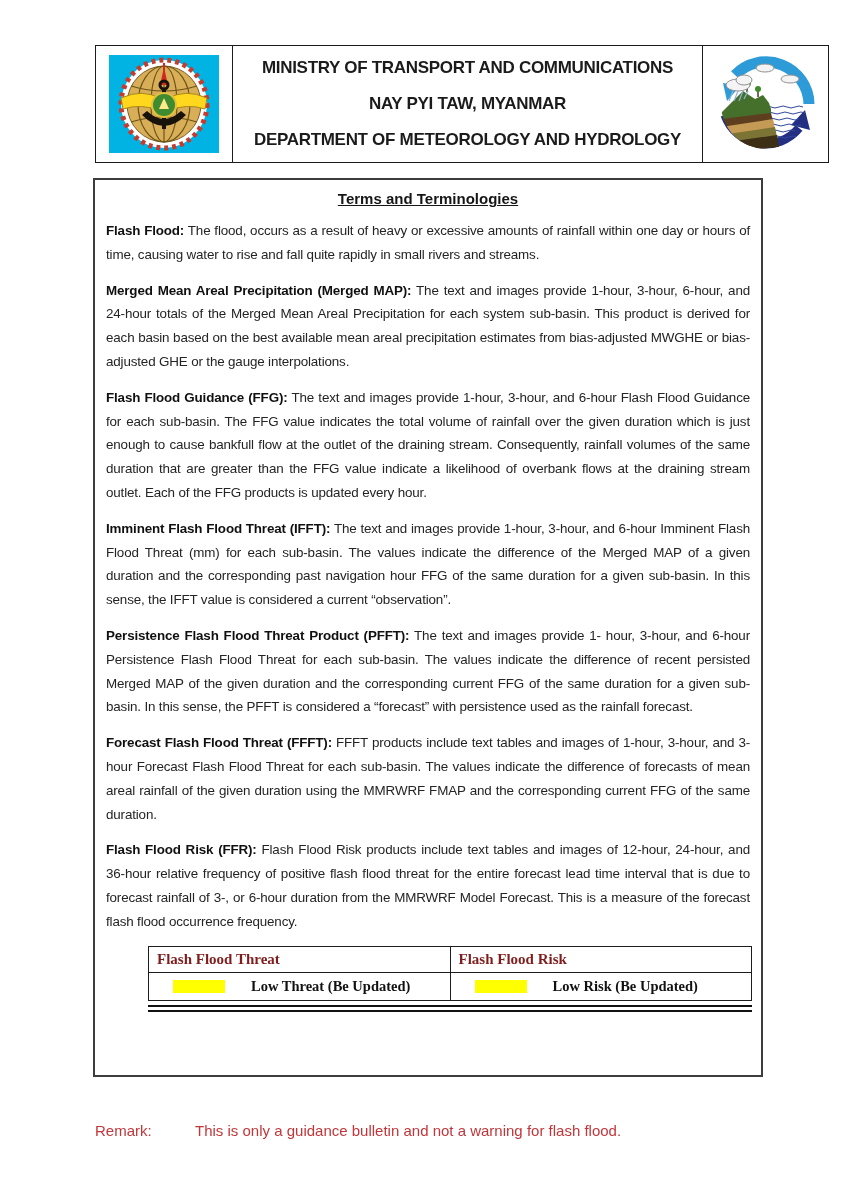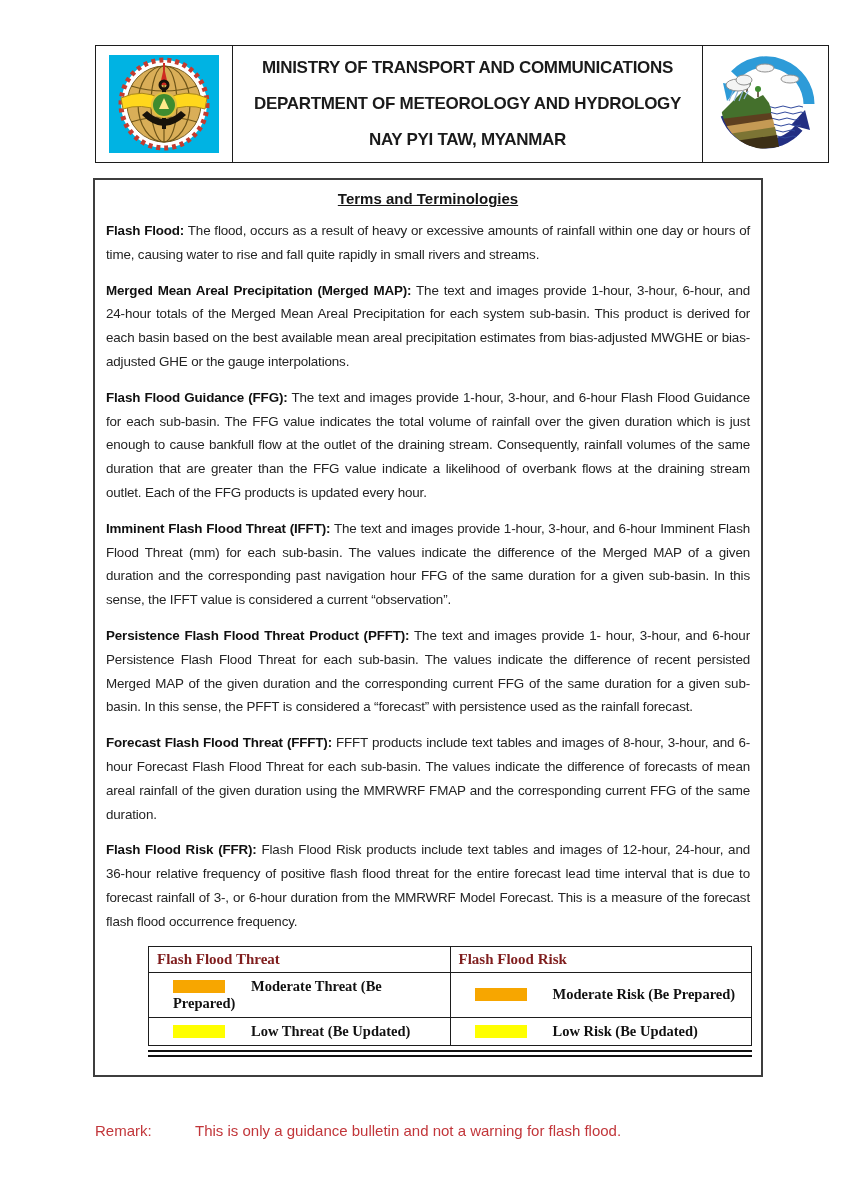--- a/index.html
+++ b/index.html
@@ -79,22 +79,22 @@
         <path d="M33,60 Q55,82 77,60 L72,56 Q55,72 38,56 Z" fill="#17120a"></path>
         <path d="M12,43 Q34,33 52,44 L52,56 Q32,48 14,54 Z" fill="#ffd71c" stroke="#a8861a" stroke-width="1"></path>
         <path d="M98,43 Q76,33 58,44 L58,56 Q78,48 96,54 Z" fill="#ffd71c" stroke="#a8861a" stroke-width="1"></path>
         <circle cx="55" cy="50" r="12" fill="#3e8c2f" stroke="#e3c13d" stroke-width="2"></circle>
         <path d="M55,43 L50,54 H60 Z" fill="#ffe98a"></path>
       </svg>
     </div>
 
     <div class="title-cell">
       <div>MINISTRY OF TRANSPORT AND COMMUNICATIONS</div>
+      <div>NAY PYI TAW, MYANMAR</div>
       <div>DEPARTMENT OF METEOROLOGY AND HYDROLOGY</div>
-      <div>NAY PYI TAW, MYANMAR</div>
     </div>
 
     <div class="logo-cell-right">
 
       <svg width="106" height="98" viewBox="0 0 106 98">
         <defs>
             <clipPath id="rc">
               <circle cx="53" cy="49" r="45"></circle>
             </clipPath>
           </defs>
@@ -146,33 +146,29 @@
     <p class="para"><b>Flash Flood:</b> <span>The flood, occurs as a result of heavy or excessive amounts of rainfall within one day or hours of time, causing water to rise and fall quite rapidly in small rivers and streams.</span></p>
 
     <p class="para"><b>Merged Mean Areal Precipitation (Merged MAP):</b> <span>The text and images provide 1-hour, 3-hour, 6-hour, and 24-hour totals of the Merged Mean Areal Precipitation for each system sub-basin. This product is derived for each basin based on the best available mean areal precipitation estimates from bias-adjusted MWGHE or bias-adjusted GHE or the gauge interpolations.</span></p>
 
     <p class="para"><b>Flash Flood Guidance (FFG):</b> <span>The text and images provide 1-hour, 3-hour, and 6-hour Flash Flood Guidance for each sub-basin. The FFG value indicates the total volume of rainfall over the given duration which is just enough to cause bankfull flow at the outlet of the draining stream. Consequently, rainfall volumes of the same duration that are greater than the FFG value indicate a likelihood of overbank flows at the draining stream outlet. Each of the FFG products is updated every hour.</span></p>
 
     <p class="para"><b>Imminent Flash Flood Threat (IFFT):</b> <span>The text and images provide 1-hour, 3-hour, and 6-hour Imminent Flash Flood Threat (mm) for each sub-basin. The values indicate the difference of the Merged MAP of a given duration and the corresponding past navigation hour FFG of the same duration for a given sub-basin. In this sense, the IFFT value is considered a current “observation”.</span></p>
 
     <p class="para"><b>Persistence Flash Flood Threat Product (PFFT):</b> <span>The text and images provide 1- hour, 3-hour, and 6-hour Persistence Flash Flood Threat for each sub-basin. The values indicate the difference of recent persisted Merged MAP of the given duration and the corresponding current FFG of the same duration for a given sub-basin. In this sense, the PFFT is considered a “forecast” with persistence used as the rainfall forecast.</span></p>
 
-    <p class="para"><b>Forecast Flash Flood Threat (FFFT):</b> <span>FFFT products include text tables and images of 8-hour, 3-hour, and 6-hour Forecast Flash Flood Threat for each sub-basin. The values indicate the difference of forecasts of mean areal rainfall of the given duration using the MMRWRF FMAP and the corresponding current FFG of the same duration.</span></p>
+    <p class="para"><b>Forecast Flash Flood Threat (FFFT):</b> <span>FFFT products include text tables and images of 1-hour, 3-hour, and 3-hour Forecast Flash Flood Threat for each sub-basin. The values indicate the difference of forecasts of mean areal rainfall of the given duration using the MMRWRF FMAP and the corresponding current FFG of the same duration.</span></p>
 
     <p class="para"><b>Flash Flood Risk (FFR):</b> <span>Flash Flood Risk products include text tables and images of 12-hour, 24-hour, and 36-hour relative frequency of positive flash flood threat for the entire forecast lead time interval that is due to forecast rainfall of 3-, or 6-hour duration from the MMRWRF Model Forecast. This is a measure of the forecast flash flood occurrence frequency.</span></p>
 
     <table class="legend">
       <tbody>
           <tr>
         <th style="width:50%">Flash Flood Threat</th>
         <th>Flash Flood Risk</th>
-      </tr>
-      <tr>
-        <td><span class="swatch" style="background-color: rgb(247, 166, 0);"></span><span>Moderate Threat (Be Prepared)</span></td>
-        <td><span class="swatch" style="background-color: rgb(247, 166, 0);"></span><span>Moderate Risk (Be Prepared)</span></td>
       </tr>
       <tr>
         <td><span class="swatch" style="background-color: rgb(255, 255, 0);"></span><span>Low Threat (Be Updated)</span></td>
         <td><span class="swatch" style="background-color: rgb(255, 255, 0);"></span><span>Low Risk (Be Updated)</span></td>
       </tr>
     </tbody>
       </table>
     <div class="double-rule"></div>
   </div>
 

